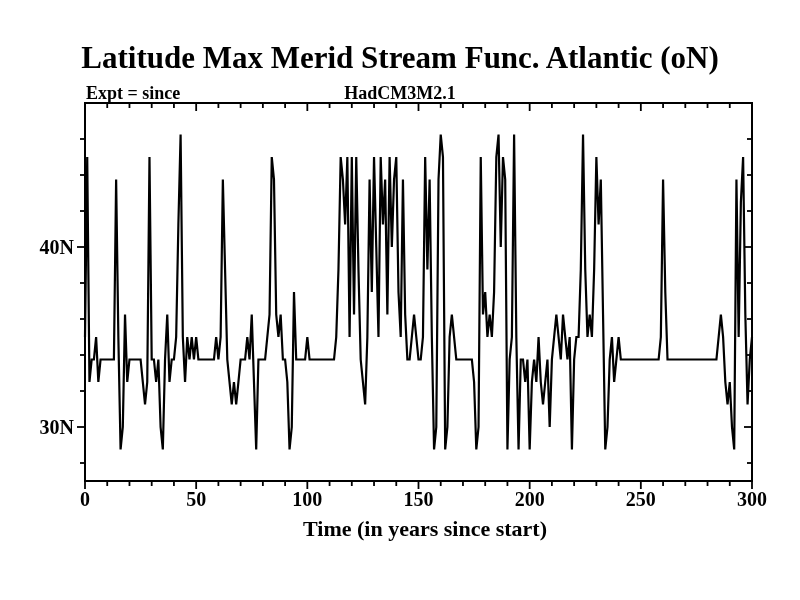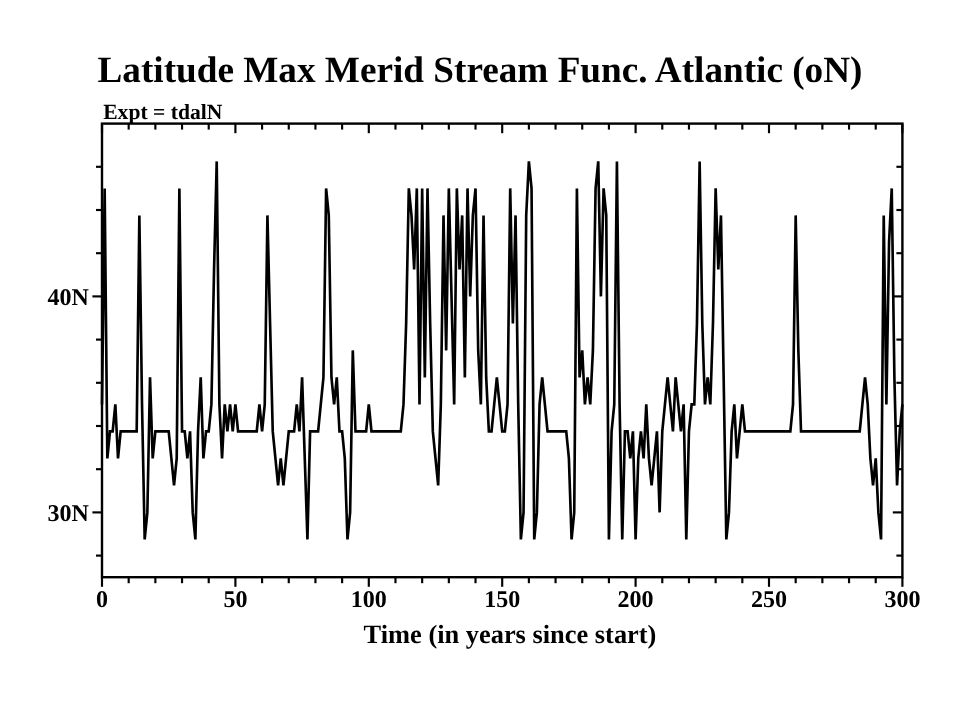--- a/index.html
+++ b/index.html
@@ -24,22 +24,23 @@
   svg.plot text.xt{font-size:20px;}
   svg.plot text.yt{font-size:20px;}
 </style>
 </head>
 <body>
 
 <div class="page">
 
   <div class="chart-title">Latitude Max Merid Stream Func. Atlantic (oN)</div>
 
-  <div class="sub sub-left">Expt = tdalN</div>
+  <div class="sub sub-left">Expt = since</div>
 
+  <div class="sub sub-center">HadCM3M2.1</div>
 
 
   <svg id="plot" class="plot" width="800" height="600" xmlns="http://www.w3.org/2000/svg">
       <line x1="85" y1="481" x2="85" y2="489" stroke="#000000" stroke-width="1.8"></line>
       <line x1="85" y1="103" x2="85" y2="111" stroke="#000000" stroke-width="1.8"></line>
       <line x1="107.23333333333333" y1="481" x2="107.23333333333333" y2="486" stroke="#000000" stroke-width="1.8"></line>
       <line x1="107.23333333333333" y1="103" x2="107.23333333333333" y2="108" stroke="#000000" stroke-width="1.8"></line>
       <line x1="129.46666666666667" y1="481" x2="129.46666666666667" y2="486" stroke="#000000" stroke-width="1.8"></line>
       <line x1="129.46666666666667" y1="103" x2="129.46666666666667" y2="108" stroke="#000000" stroke-width="1.8"></line>
       <line x1="151.7" y1="481" x2="151.7" y2="486" stroke="#000000" stroke-width="1.8"></line>

